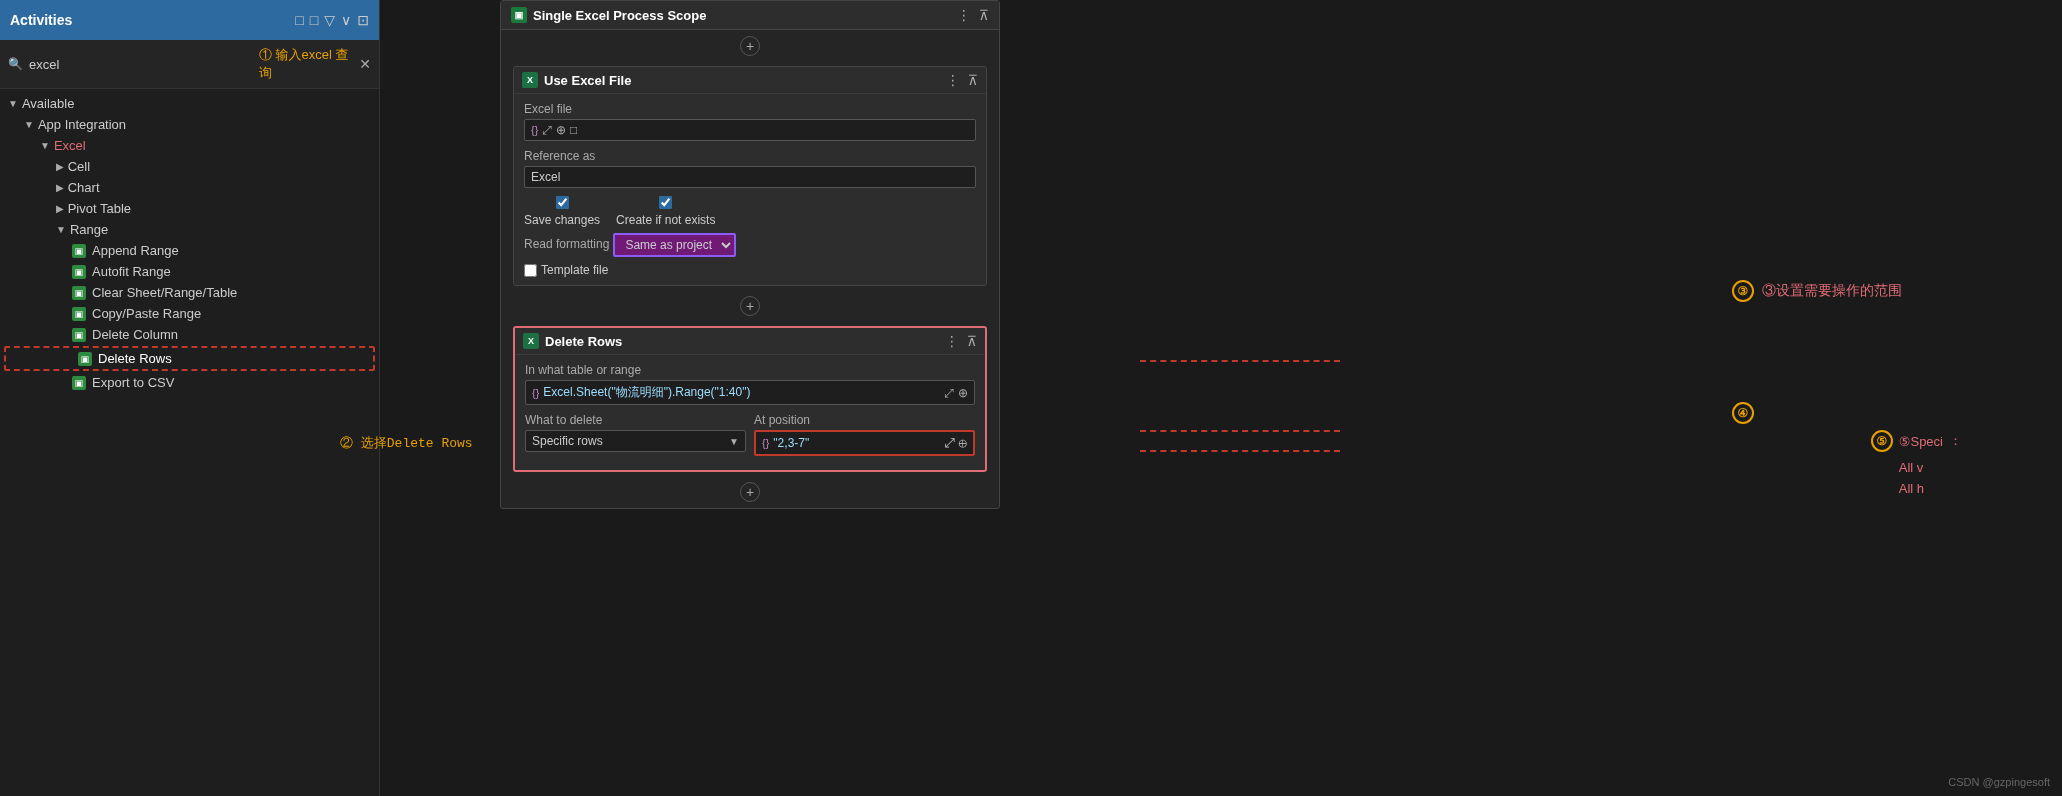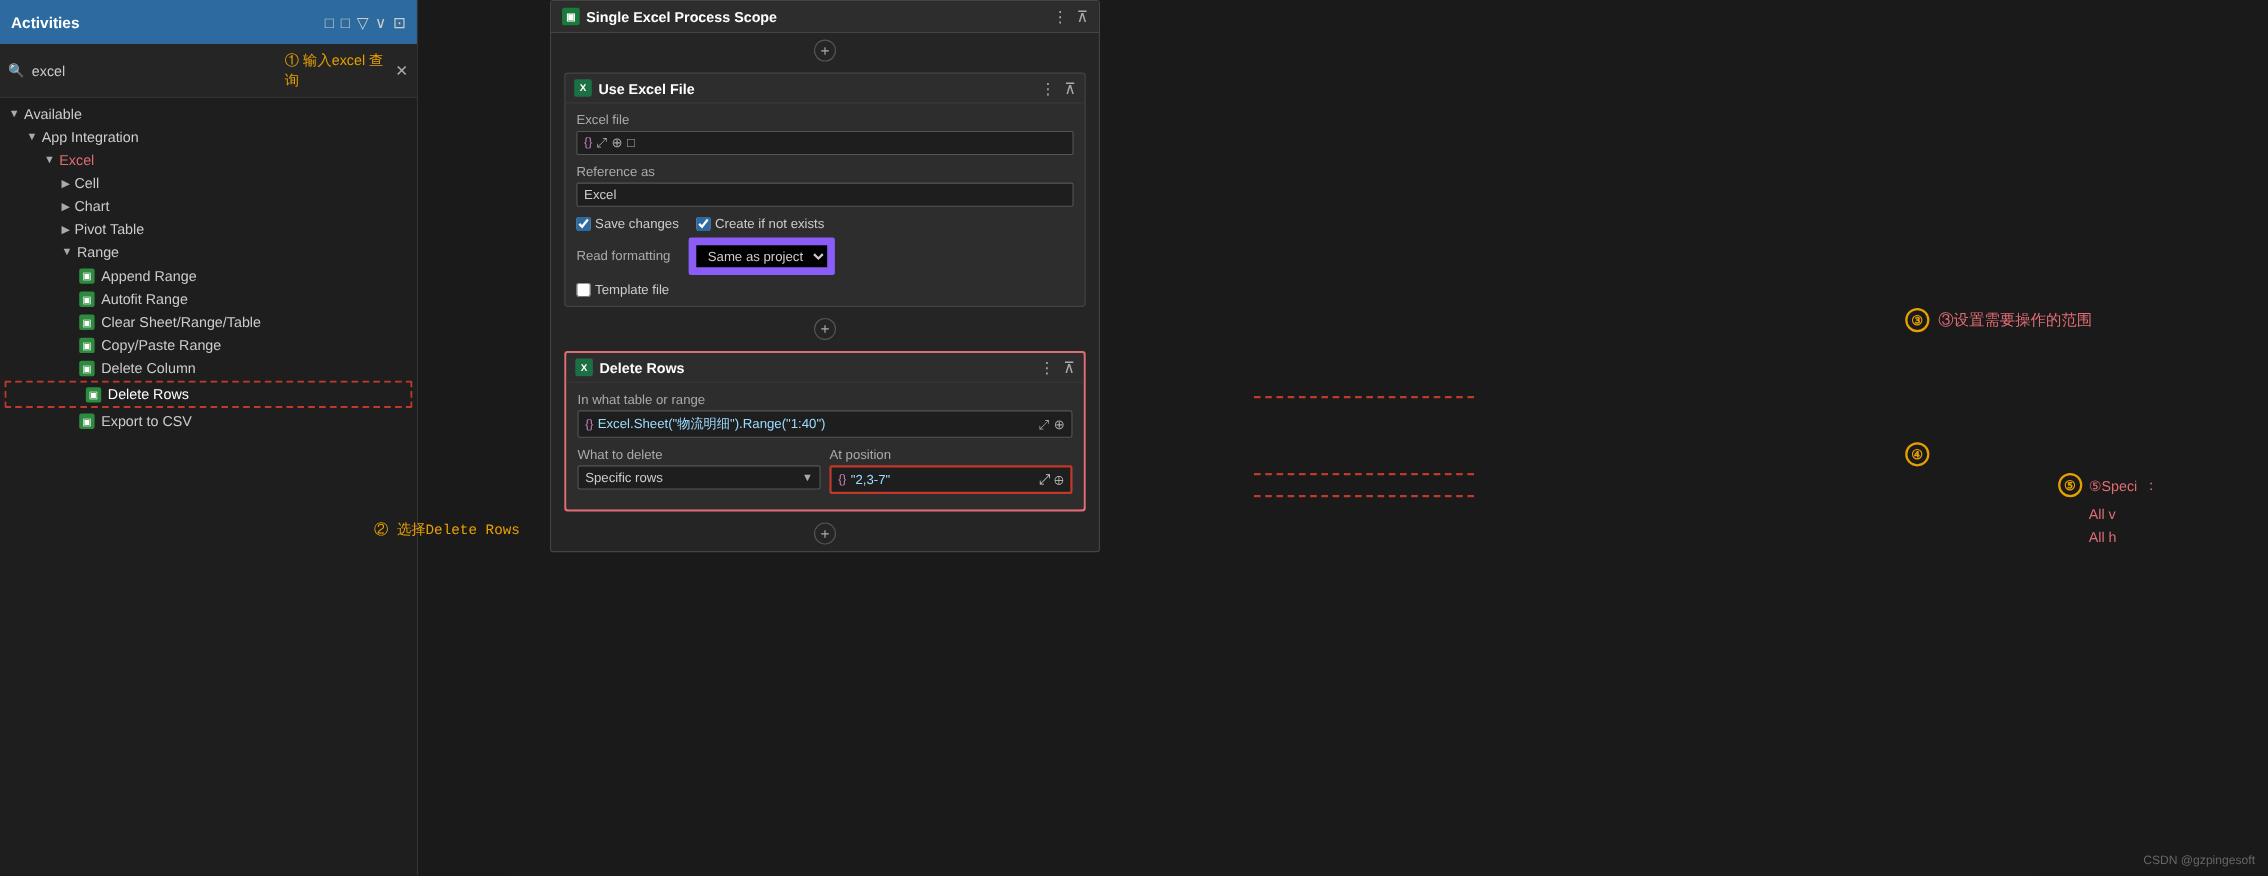--- a/index.html
+++ b/index.html
@@ -307,36 +307,37 @@
       gap: 16px;
       margin-bottom: 6px;
     }
 
     .checkbox-item {
       display: flex;
       align-items: center;
       gap: 4px;
       color: #ccc;
       font-size: 12px;
+      flex-direction: column;
     }
 
     .checkbox-item input[type="checkbox"] {
       accent-color: #2d6a9f;
     }
 
     .read-formatting-row {
       display: flex;
       align-items: center;
-      gap: 17px;
+      gap: 4px;
       margin-bottom: 6px;
     }
 
     .select-field {
-      background: #000000;
-      border: 7px solid #8b5cf6;
+      background: #701a75;
+      border: 2px solid #8b5cf6;
       border-radius: 2px;
       padding: 2px 6px;
       color: #ccc;
       font-size: 12px;
     }
 
     .template-row {
       display: flex;
       align-items: center;
       gap: 4px;
@@ -513,21 +514,21 @@
       <span class="green-icon">▣</span>
       <span class="item-label" style="color:#fff">Delete Rows</span>
     </div>
     <div class="tree-item" style="padding-left:72px">
       <span class="green-icon">▣</span>
       <span class="item-label">Export to CSV</span>
     </div>
   </div>
 </div>
 
-<div class="annotation" style="left:340px; top:472px; font-family: 'Courier New', monospace;">
+<div class="annotation" style="left:340px; top:434px; font-family: 'Courier New', monospace;">
   <span>② 选择Delete Rows</span>
 </div>
 
 <div class="main-area">
 
   <div class="process-scope">
 
     <div class="scope-header">
       <div class="scope-title">
         <span class="scope-icon">▣</span>

